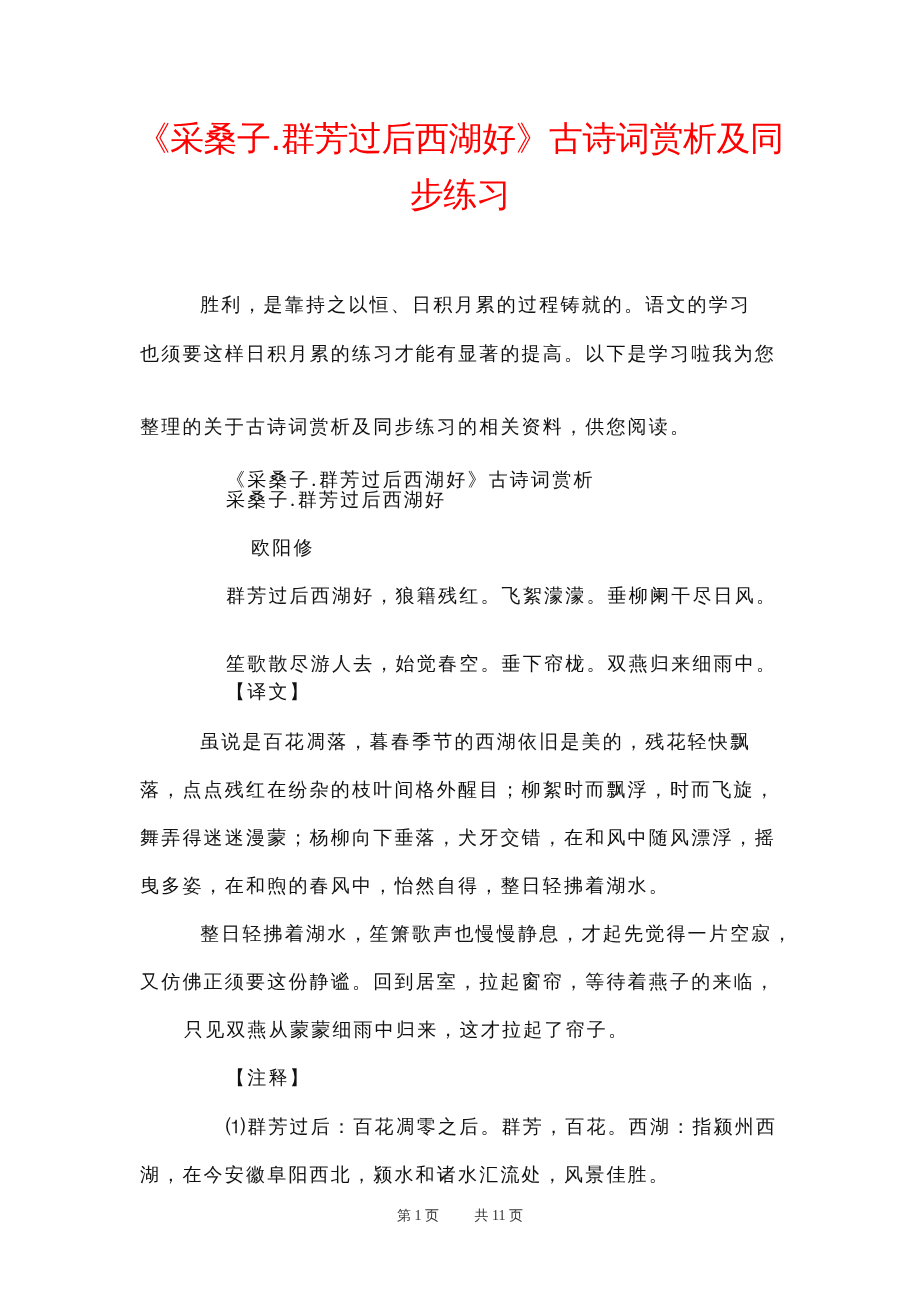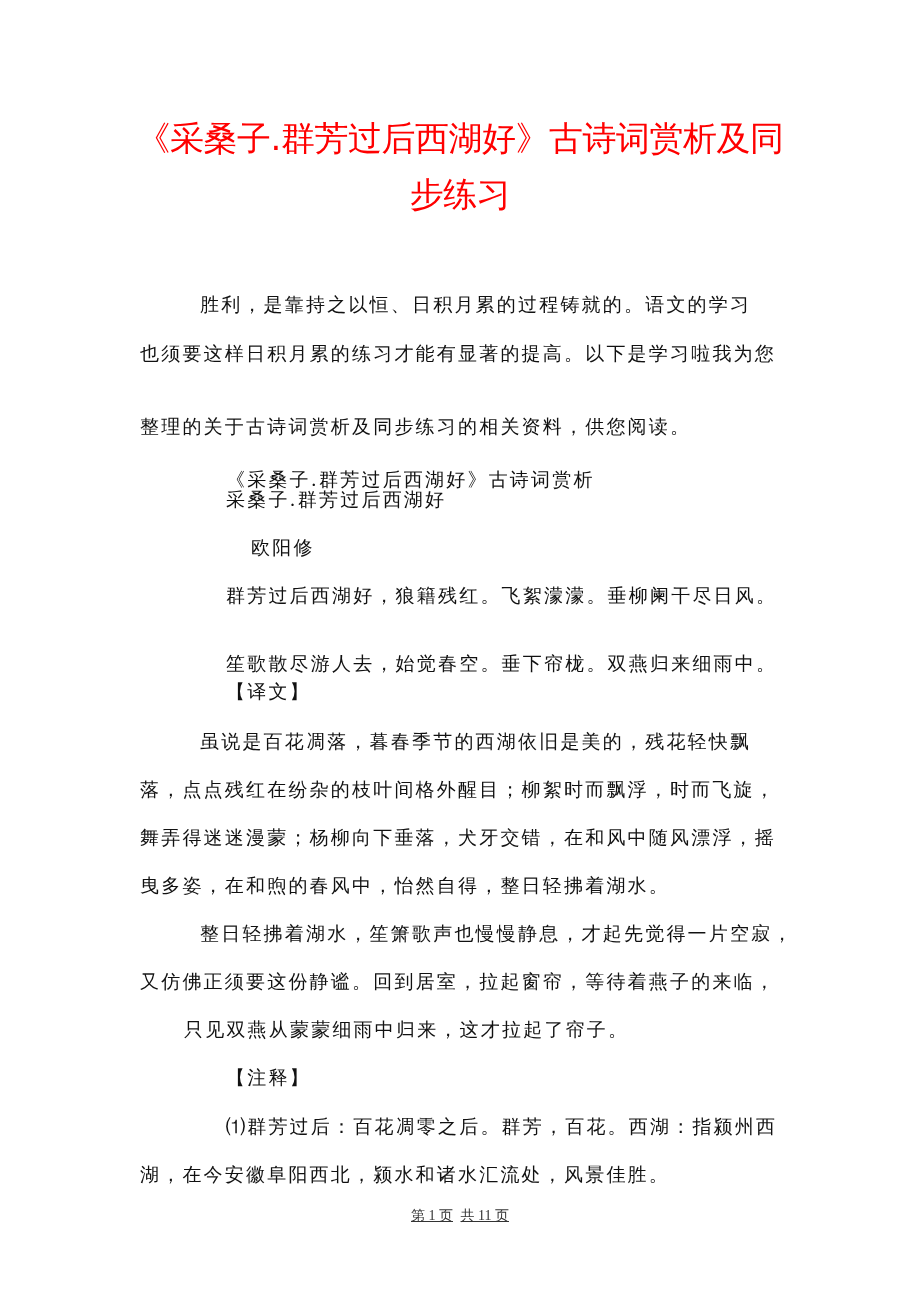--- a/index.html
+++ b/index.html
@@ -4,21 +4,21 @@
   <style>
     html, body { margin: 0; padding: 0; background: #ffffff; }
     body { width: 920px; height: 1302px; position: relative; overflow: hidden; font-family: "DejaVu Serif", "Liberation Serif", serif; color: #111; }
     .page { position: absolute; left: 0; top: 0; width: 834px; height: 1302px; background: #fff; }
     .title { position: absolute; left: 120px; width: 680px; top: 110px; text-align: center; color: #ff0000; font-family: "DejaVu Sans", "Liberation Sans", sans-serif; font-size: 34px; line-height: 56px; letter-spacing: -0.5px; font-weight: normal; }
     .line { position: absolute; font-size: 19px; line-height: 24px; white-space: nowrap; letter-spacing: 2.2px; }
     .l-indent { left: 200px; }
     .l-full { left: 140px; }
     .l-sub { left: 226px; }
     .footer { position: absolute; top: 1207px; left: 0; width: 920px; text-align: center; font-size: 14px; color: #333; font-family: "Liberation Serif", serif; }
-    .footer span { margin: 0 2px; text-decoration: underline; }
+    .footer span { margin: 0 16px; }
   </style>
 </head>
 <body>
 
 <div class="page">
 
   <div class="title">《采桑子.群芳过后西湖好》古诗词赏析及同步练习</div>
 
   <div class="line l-indent" style="top:292px;">胜利，是靠持之以恒、日积月累的过程铸就的。语文的学习</div>
   <div class="line l-full" style="top:341px;">也须要这样日积月累的练习才能有显著的提高。以下是学习啦我为您</div>

